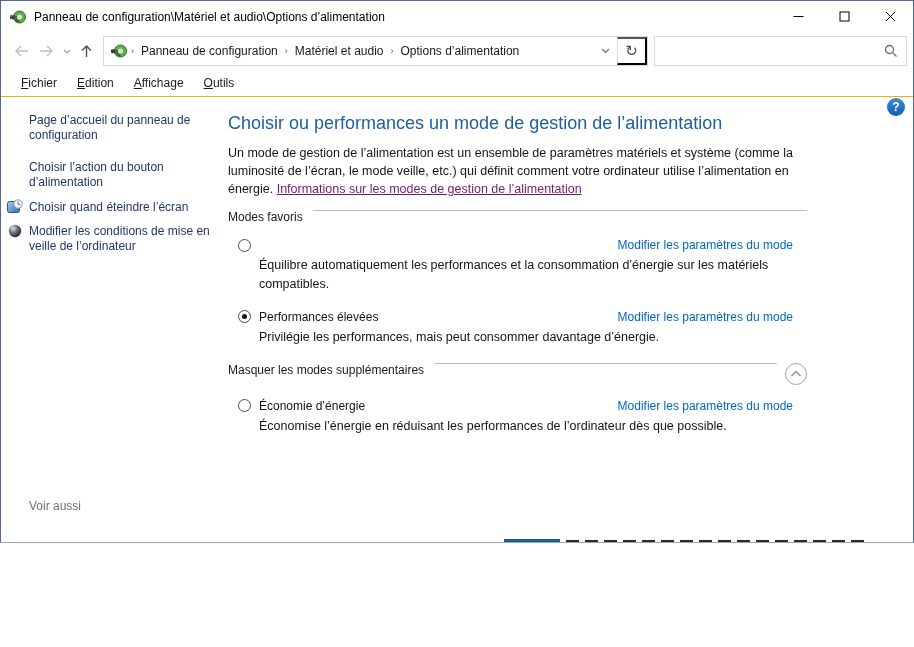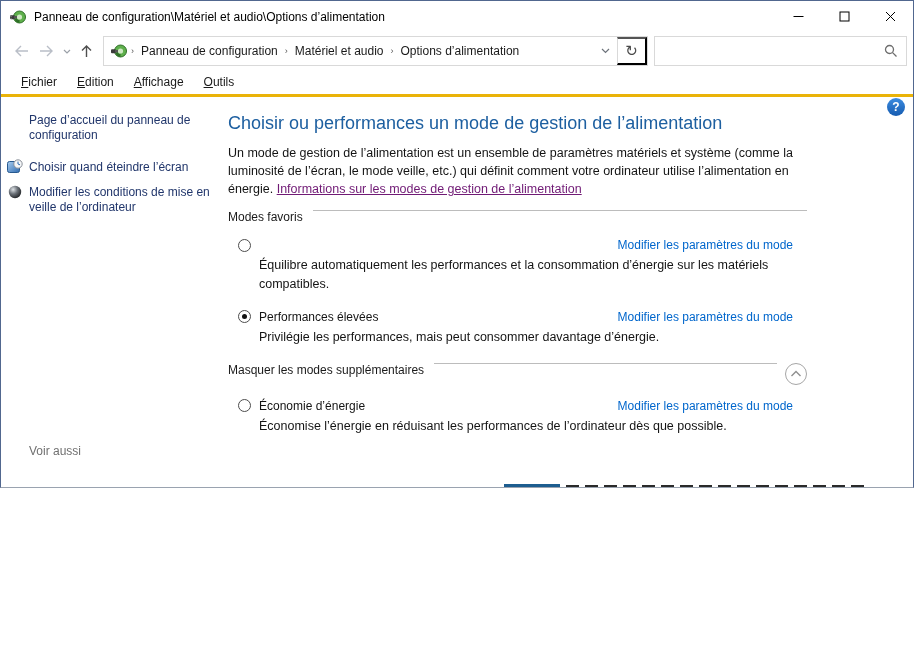--- a/index.html
+++ b/index.html
@@ -1,19 +1,19 @@
 <!DOCTYPE html>
 <html><head>
 <meta charset="utf-8">
 <style>
   * { margin:0; padding:0; box-sizing:border-box; }
   html,body { width:914px; height:647px; background:#fff; }
   body { font-family:"Liberation Sans","DejaVu Sans",sans-serif; }
 
-  .window{ width:914px; height:488px; border:1px solid #51678f; border-bottom-color:#9aa3b0;
+  .window{ width:914px; height:543px; border:1px solid #51678f; border-bottom-color:#9aa3b0;
            background:#fff; display:flex; flex-direction:column; position:relative; overflow:hidden; }
 
   
   .titlebar{ height:31px; flex:0 0 31px; display:flex; align-items:center; padding-left:9px; background:#fff; }
   .app-icon{ width:16px; height:16px; margin-right:8px; flex:0 0 16px; }
   .wtitle{ font-size:12px; color:#000; white-space:nowrap; }
   .win-controls{ margin-left:auto; display:flex; height:100%; }
   .win-btn{ width:46px; height:100%; background:transparent; border:none; display:flex;
             align-items:center; justify-content:center; cursor:default; }
 
@@ -29,21 +29,21 @@
   .crumb-sep{ font-size:9px; color:#555; padding:0 2px; display:flex; align-items:center; }
   .addr-chevron{ margin-left:auto; width:24px; height:100%; display:flex; align-items:center; justify-content:center; }
   .refresh-btn{ width:30px; height:100%; border-left:1px solid #d9d9d9; display:flex; align-items:center;
                 justify-content:center; font-size:15px; color:#4a4a4a; background:#fff; cursor:default; }
   .searchbox{ width:253px; height:30px; border:1px solid #d9d9d9; display:flex; align-items:center; margin-left:4px; background:#fff; }
   .searchbox input{ flex:1; border:none; outline:none; font-size:12px; padding:0 7px; height:100%; font-family:inherit; }
   .search-icon{ width:30px; display:flex; align-items:center; justify-content:center; }
 
   
   .menubar{ height:27px; flex:0 0 27px; display:flex; align-items:center; padding-left:10px;
-            border-bottom:3px solid #eab308; background:#fff; }
+            border-bottom:1px solid #eab308; background:#fff; }
   .menu-item{ font-size:12px; color:#1a1a1a; padding:0 10px; cursor:default; }
   .menu-item .mkey{ text-decoration:underline; }
 
   
   .bodyarea{ flex:1; display:flex; position:relative; background:#fff; }
 
   .sidebar{ flex:0 0 227px; width:227px; padding:16px 14px 18px 28px; display:flex; flex-direction:column; }
   .side-link{ font-size:12px; line-height:1.22; color:#21366b; cursor:pointer; position:relative; }
   .side-home{ margin-bottom:18px; }
   .side-task{ margin-bottom:10px; }
@@ -179,20 +179,21 @@
     <span class="menu-item"><span class="mkey">F</span><span>ichier</span></span>
     <span class="menu-item"><span class="mkey">E</span><span>dition</span></span>
     <span class="menu-item"><span class="mkey">A</span><span>ffichage</span></span>
     <span class="menu-item"><span class="mkey">O</span><span>utils</span></span>
   </div>
 
   <div class="bodyarea">
 
     <div class="sidebar">
       <div class="side-link side-home">Page d’accueil du panneau de configuration</div>
+      <div class="side-link side-task">Choisir l’action du bouton d’alimentation</div>
       <div class="side-link side-task">
         <svg class="task-icon" viewBox="0 0 16 16">
           <defs>
               <linearGradient id="g1" x1="0" y1="0" x2="1" y2="1">
             <stop offset="0" stop-color="#a8cdf0"></stop>
                 <stop offset="1" stop-color="#2f6bb0"></stop>
           </linearGradient>
             </defs>
           <rect x="0.5" y="2.5" width="12" height="11" rx="2" fill="url(#g1)" stroke="#27598f"></rect>
           <circle cx="11" cy="5" r="4.2" fill="#f4f6f8" stroke="#8a9099"></circle>

